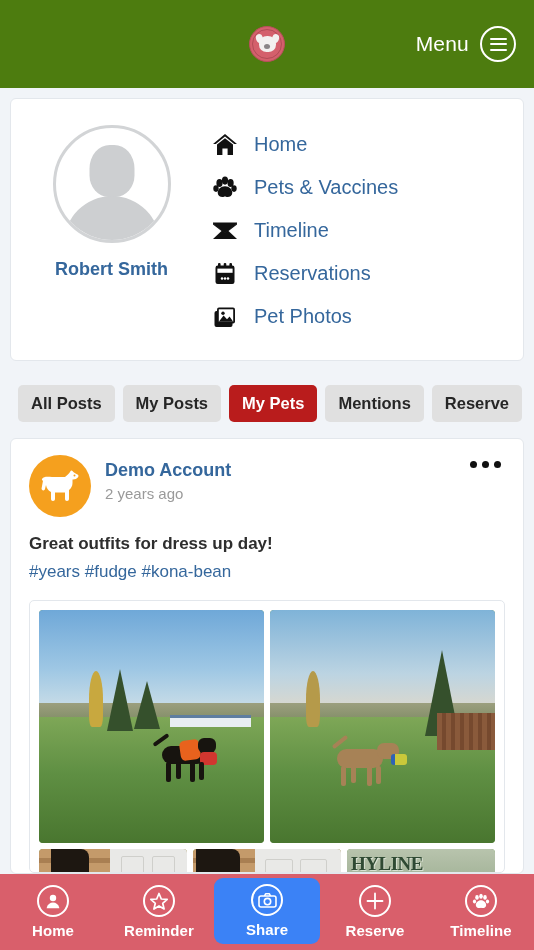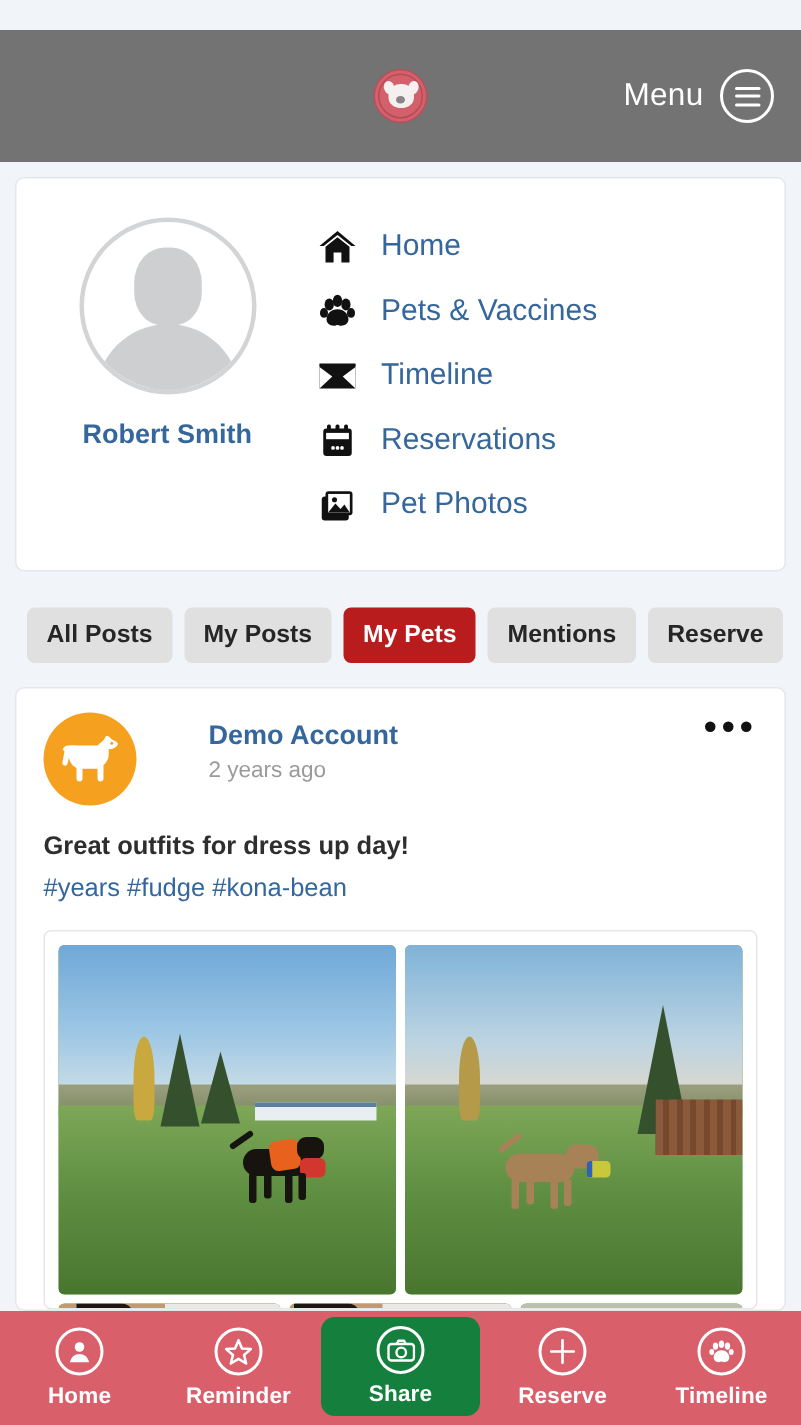--- a/index.html
+++ b/index.html
@@ -12,24 +12,23 @@
   .app {
     position: relative;
     width: 534px; height: 950px;
     background: #f1f4f8;
     display: flex; flex-direction: column;
   }
 
   
   .header {
     flex: 0 0 88px;
-    background: #737373;
+    background: #4d7c0f;
     display: flex; align-items: center; justify-content: center;
     position: relative;
-    margin-top: 20px;
   }
   .brand-logo {
     width: 36px; height: 36px; border-radius: 50%;
     background: #d4606c;
     border: 1px solid #b94e5c;
     display: flex; align-items: center; justify-content: center;
     position: relative; overflow: hidden;
   }
   .brand-logo .ring-text {
     position: absolute; inset: 2px;
@@ -165,21 +164,20 @@
   .post-card {
     padding: 0;
     overflow: hidden;
     flex: 1 1 auto;
     display: flex; flex-direction: column;
   }
   .post-head {
     display: flex; align-items: flex-start;
     padding: 16px 18px 0 18px;
     position: relative;
-    gap: 34px;
   }
   .post-avatar {
     width: 62px; height: 62px; border-radius: 50%;
     background: #f5a01e;
     flex: 0 0 62px;
     display: flex; align-items: center; justify-content: center;
   }
   .post-meta { margin-left: 14px; padding-top: 5px; }
   .post-author {
     font-size: 18px; font-weight: bold; color: #35679c;
@@ -370,21 +368,21 @@
   }
   .bn-item .bn-label {
     font-size: 15px; font-weight: bold; letter-spacing: .1px;
   }
   .bn-icon {
     width: 32px; height: 32px; border-radius: 50%;
     border: 2px solid #fff;
     display: flex; align-items: center; justify-content: center;
   }
   .bn-item.active {
-    background: #15803d;
+    background: #3b82f6;
     border-radius: 9px;
     margin: 4px 2px 6px 2px;
     flex: 1 1 0;
   }
 </style>
 </head>
 <body>
 
 <div class="app">
 

